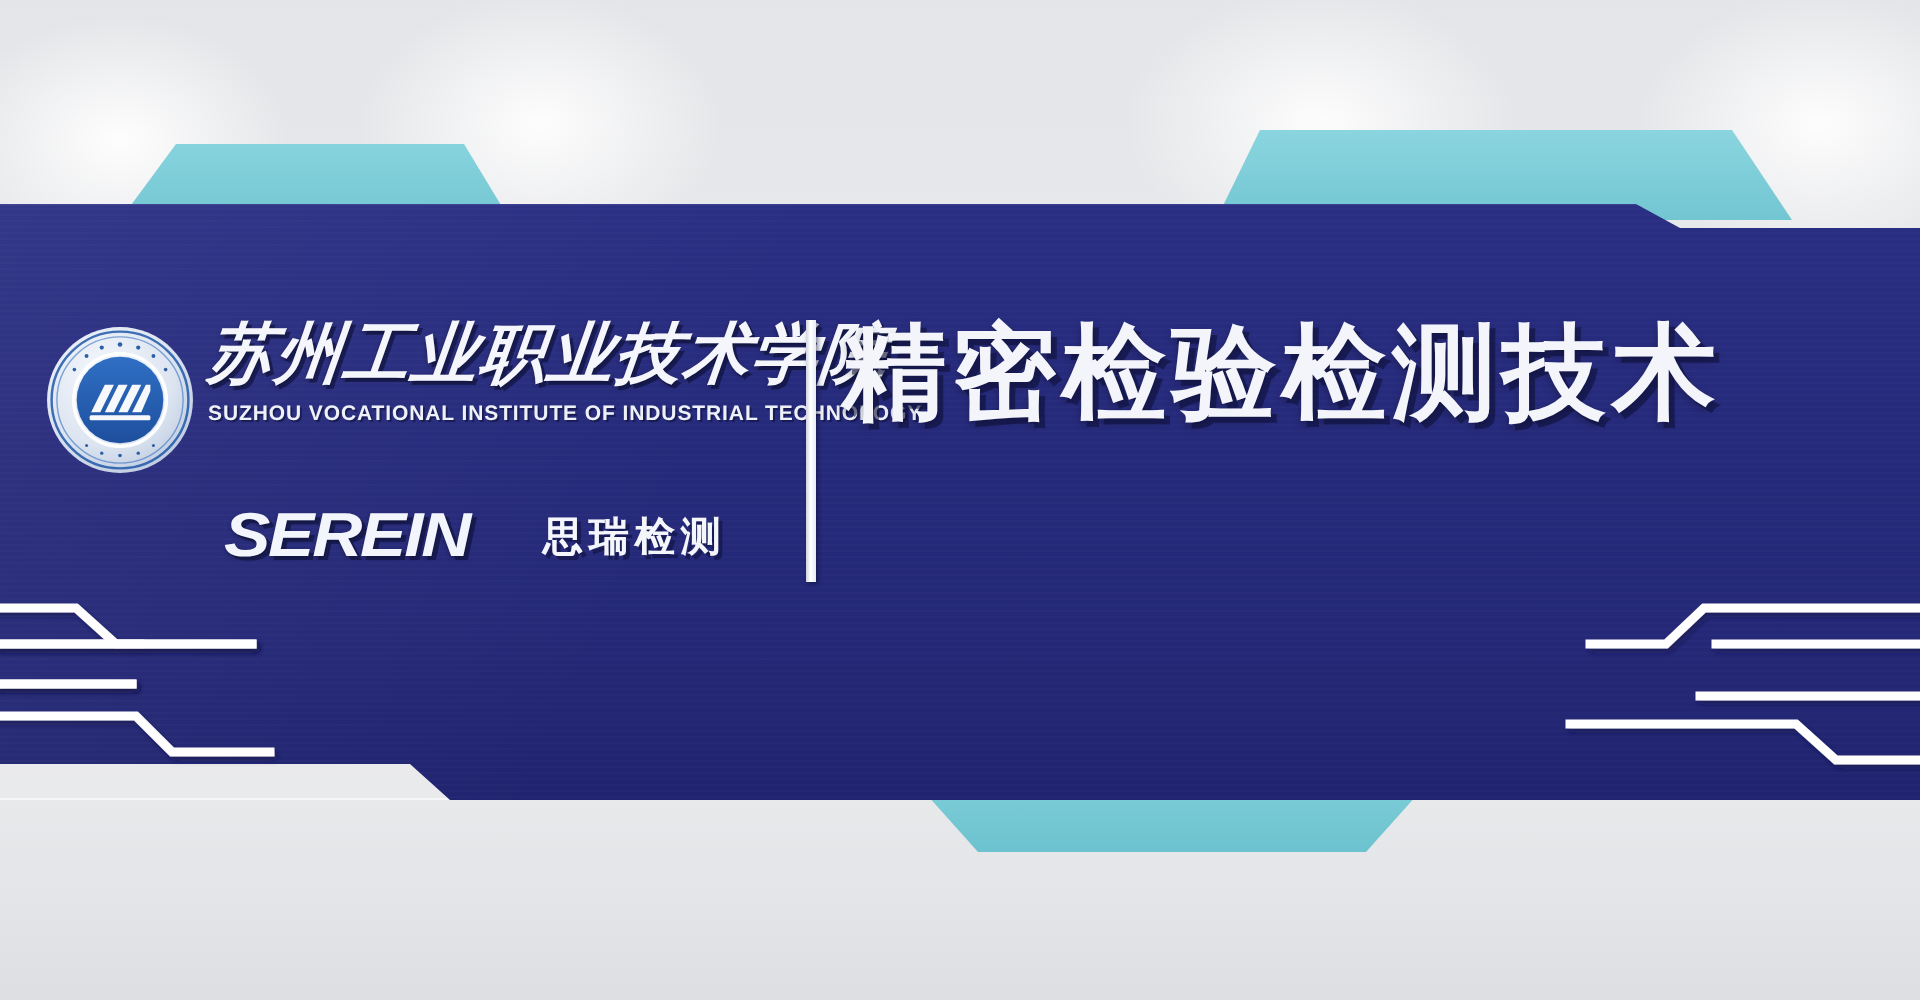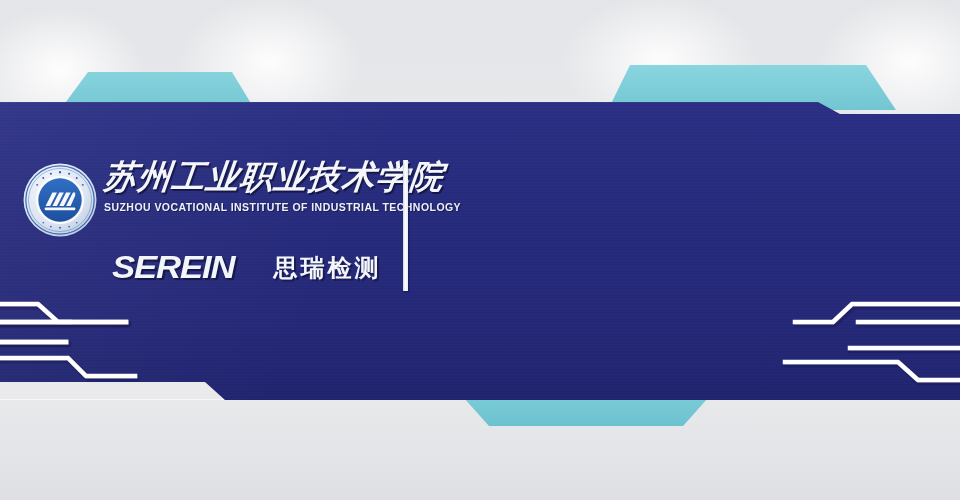--- a/index.html
+++ b/index.html
@@ -94,33 +94,33 @@
   .school-en{
     margin-top:8px;
     font-size:10.5px;font-weight:700;color:#eef1f8;
     letter-spacing:.45px;white-space:nowrap;
     text-shadow:1px 1px 0 rgba(10,12,45,.5);
   }
 
   
   .serein-row{
     position:absolute;left:112px;top:252px;
-    display:flex;align-items:center;gap:32px;
+    display:flex;align-items:center;gap:16px;
   }
   .serein-mark{
     font-size:31px;font-weight:700;font-style:italic;color:#f2f5fb;
     letter-spacing:-1px;line-height:1;
     transform:scaleX(1.12);transform-origin:left center;
     text-shadow:2px 2px 0 rgba(10,12,45,.55), 0 1px 2px rgba(0,0,0,.35);
     white-space:nowrap;
   }
   .serein-cn{
     font-family:"DejaVu Sans","Liberation Sans",sans-serif;
-    font-size:24px;font-weight:700;color:#f4f6fb;
-    letter-spacing:3px;line-height:1;margin-left:20px;
+    font-size:20px;font-weight:700;color:#f4f6fb;
+    letter-spacing:3px;line-height:1;margin-left:34px;
     text-shadow:2px 2px 0 rgba(10,12,45,.5);
     white-space:nowrap;
   }
 
   
   .divider{
     position:absolute;left:403px;top:160px;width:5px;height:131px;
     background:linear-gradient(90deg,#cdd2de 0%,#ffffff 45%,#e6eaf2 100%);
     box-shadow:1px 1px 2px rgba(10,12,45,.5);
   }
@@ -228,15 +228,16 @@
   </div>
 
   <div class="serein-row">
     <span class="serein-mark">SEREIN</span>
     <span class="serein-cn">思瑞检测</span>
   </div>
 
   <div class="divider"></div>
 
   <div class="title">
+    <span class="title-line">精密检验检测技术</span>
   </div>
 
 </div>
 
 </body></html>

